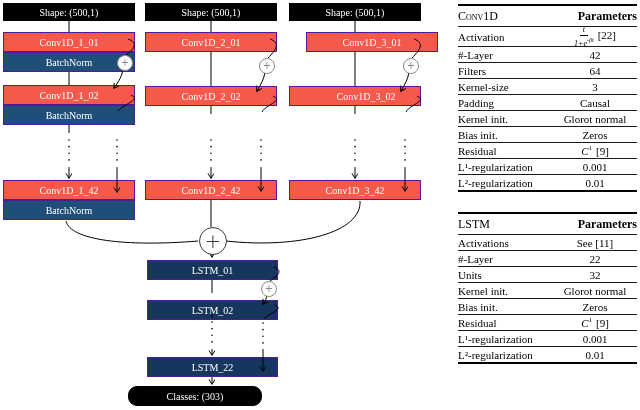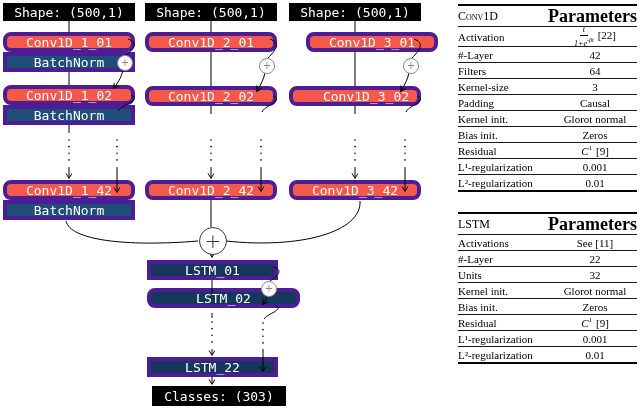--- a/index.html
+++ b/index.html
@@ -1,40 +1,40 @@
 <!DOCTYPE html>
 <html><head>
 <meta charset="utf-8">
 <style>
   html,body{margin:0;padding:0;background:#fff;}
   .canvas{position:relative;width:640px;height:410px;background:#ffffff;overflow:hidden;
           font-family:"DejaVu Sans Mono",monospace;}
   
-  .bx{position:absolute;box-sizing:border-box;border:4px solid #4c1d95;color:#fff;
+  .bx{position:absolute;box-sizing:border-box;border:1px solid #4c1d95;color:#fff;
       display:flex;align-items:center;justify-content:center;white-space:nowrap;
-      font-size:13px;letter-spacing:0;z-index:1;}
+      font-size:10px;letter-spacing:0;z-index:1;font-family:Liberation Serif, serif;}
   .bx.black{background:#000;border-color:#000;}
-  .bx.red{background:#f4594c;border-radius:8px;}
+  .bx.red{background:#f4594c;}
   .bx.blue{background:#1f4e79;}
   .bx.navy{background:#17365d;}
   
   svg.wires{position:absolute;left:0;top:0;z-index:5;pointer-events:none;}
   
   .node{position:absolute;border-radius:50%;background:#fff;display:flex;align-items:center;
         justify-content:center;z-index:6;font-family:"DejaVu Sans",sans-serif;}
   .node.small{width:14px;height:14px;border:1px solid #8a8a8a;color:#8a8a8a;font-size:10px;line-height:1;}
   .node.big{width:26px;height:26px;border:1px solid #3a3a3a;color:#3a3a3a;font-size:20px;font-weight:300;line-height:1;}
   
   .ptable{position:absolute;left:458px;width:179px;box-sizing:border-box;
           border-top:2px solid #000;border-bottom:2px solid #000;
           font-family:"Liberation Serif","DejaVu Serif",serif;font-size:11px;color:#000;}
   .thead{display:flex;align-items:center;height:20px;}
   .ttitle{flex:0 0 auto;font-size:12px;}
   .ttitle.sc{font-variant:small-caps;}
-  .phead{flex:1;text-align:right;font-weight:bold;font-size:18px;}
+  .phead{flex:1;text-align:right;font-weight:bold;font-size:12px;}
   .trow{display:flex;align-items:center;height:15px;border-top:1px solid #1a1a1a;white-space:nowrap;}
   .trow.tall{height:19px;}
   .lbl{flex:1;text-align:left;}
   .val{width:84px;text-align:center;}
   sup{font-size:7px;}
   .frac{display:inline-flex;flex-direction:column;align-items:center;vertical-align:middle;
         font-style:italic;line-height:1;}
   .frac .num{font-size:8px;border-bottom:0.9px solid #000;padding:0 3px 1px 3px;}
   .frac .den{font-size:8px;padding-top:1px;}
   .frac .den sup{font-size:6px;}
@@ -58,23 +58,23 @@
   <div class="bx red" style="left:145px;top:32px;width:132px;height:20px;">Conv1D_2_01</div>
   <div class="bx red" style="left:145px;top:86px;width:132px;height:20px;">Conv1D_2_02</div>
   <div class="bx red" style="left:145px;top:180px;width:132px;height:20px;">Conv1D_2_42</div>
 
   <div class="bx black" style="left:289px;top:3px;width:132px;height:18px;">Shape: (500,1)</div>
   <div class="bx red" style="left:306px;top:32px;width:132px;height:20px;">Conv1D_3_01</div>
   <div class="bx red" style="left:289px;top:86px;width:132px;height:20px;padding-left:22px;">Conv1D_3_02</div>
   <div class="bx red" style="left:289px;top:180px;width:132px;height:20px;">Conv1D_3_42</div>
 
   <div class="bx navy" style="left:147px;top:260px;width:131px;height:20px;">LSTM_01</div>
-  <div class="bx navy" style="left:147px;top:288px;width:153px;height:20px;border-radius:8px;">LSTM_02</div>
+  <div class="bx navy" style="left:147px;top:300px;width:131px;height:20px;">LSTM_02</div>
   <div class="bx navy" style="left:147px;top:357px;width:131px;height:20px;">LSTM_22</div>
-  <div class="bx black" style="left:152px;top:386px;width:134px;height:20px;">Classes: (303)</div>
+  <div class="bx black" style="left:128px;top:386px;width:134px;height:20px;border-radius:9px;">Classes: (303)</div>
 
   <svg class="wires" width="640" height="410" viewBox="0 0 640 410">
     <defs>
       <marker id="ah" markerWidth="7" markerHeight="7" refX="4.6" refY="3" orient="auto">
         <path d="M0,0 L5,3 L0,6" fill="none" stroke="#000" stroke-width="1"></path>
       </marker>
     </defs>
     <g stroke="#000" stroke-width="1" fill="none">
       <path d="M69,21 V32"></path>
       <path d="M69,72 V85"></path>

